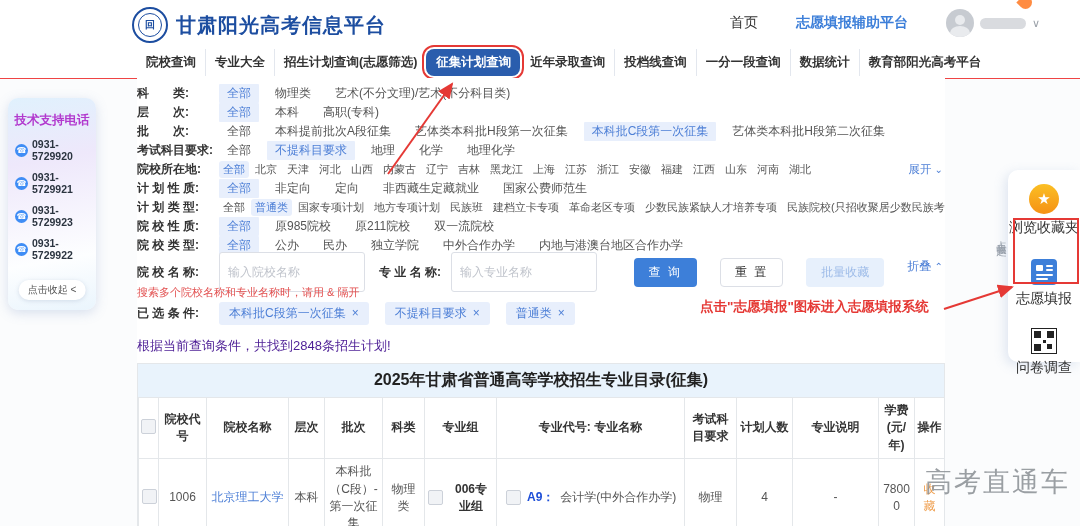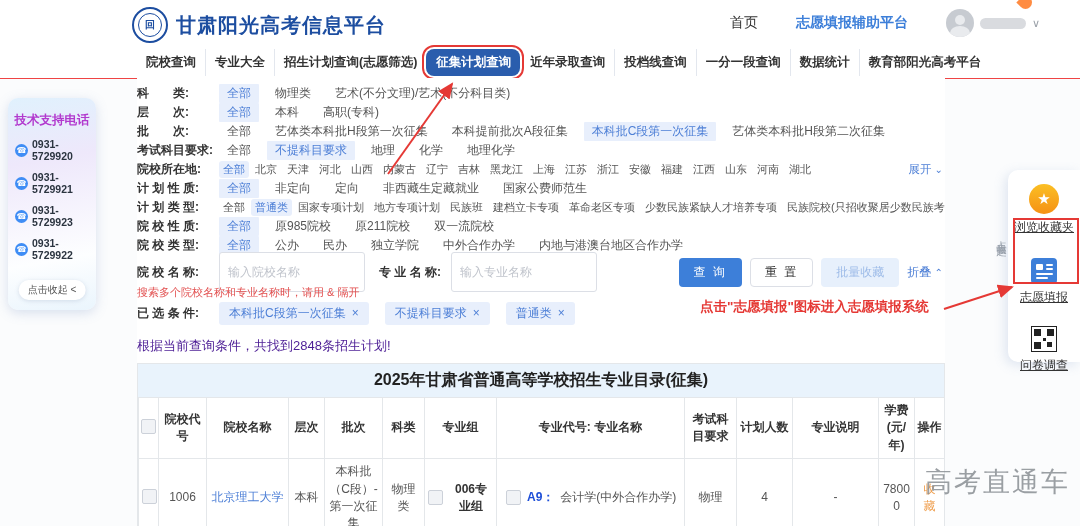--- a/index.html
+++ b/index.html
@@ -40,21 +40,21 @@
   .f-row.tight .opt{font-size:11px;padding:1px 4px;margin-right:2px;}
   .expand{margin-left:auto;color:#4d7fd6;font-size:11.5px;cursor:pointer;flex:none;padding-right:2px;}
   .expand .gl{font-size:10px;}
   .input-row{display:flex;align-items:center;height:28px;margin-top:3px;}
   .f-input{width:128px;height:22px;border:1px solid #dcdfe6;border-radius:3px;padding:8px 8px;font-size:12px;color:#333;outline:none;margin-right:14px;}
   .f-input::placeholder{color:#c0c4cc;}
   .hint{height:13px;line-height:13px;color:#e25050;font-size:11px;}
   .chips-row{display:flex;align-items:center;height:20px;margin-top:4px;}
   .chip{background:#e8effc;color:#4d7fd6;padding:3px 10px;border-radius:3px;margin-right:16px;font-size:12px;cursor:pointer;display:flex;gap:6px;align-items:center;}
   .chip .x{cursor:pointer;font-size:12px;}
-  .btn-group{position:absolute;right:2px;top:180px;display:flex;align-items:center;gap:8px;}
+  .btn-group{position:absolute;right:2px;top:180px;display:flex;align-items:flex-start;gap:23px;}
   .btn{font-size:12px;border-radius:4px;padding:5px 14px;cursor:pointer;border:1px solid transparent;}
   .btn-query{background:#3d7fd9;color:#fff;letter-spacing:2px;}
   .btn-reset{background:#fff;color:#333;border-color:#dcdfe6;letter-spacing:2px;}
   .btn-batch{background:#e7f0fc;color:#9dbbe8;}
   .link-fold{color:#4d7fd6;font-size:12px;cursor:pointer;}
   .link-fold .gl{font-size:10px;}
 
   .result-line{margin-top:14px;font-size:13px;color:#4c1d95;}
 
   
@@ -81,21 +81,21 @@
   .lp-collapse{position:absolute;bottom:10px;left:50%;transform:translateX(-50%);background:#fff;border-radius:10px;
       padding:3px 9px;font-size:10px;color:#555;white-space:nowrap;box-shadow:0 1px 4px rgba(120,140,170,.25);cursor:pointer;}
 
   
   .right-panel{position:absolute;right:0;top:170px;width:72px;height:192px;background:#fff;border-radius:10px 0 0 10px;
       box-shadow:-3px 3px 12px rgba(110,140,190,.2);}
   .rp-item{display:flex;flex-direction:column;align-items:center;gap:5px;cursor:pointer;}
   .rp-fav{margin-top:14px;}
   .fav-icon{width:30px;height:30px;border-radius:50%;background:linear-gradient(180deg,#fbbf24,#f59114);color:#fff;
       font-size:15px;display:flex;align-items:center;justify-content:center;}
-  .rp-label{font-size:12px;color:#333;text-decoration:underline;}
+  .rp-label{font-size:14px;color:#333;}
   .rp-wish{margin-top:22px;}
   .wish-icon{width:26px;height:26px;border-radius:4px;background:#3d7fd9;position:relative;}
   .wish-icon i{position:absolute;background:#fff;border-radius:1px;}
   .wish-icon .a{left:5px;top:6px;width:7px;height:6px;}
   .wish-icon .b{left:15px;top:6px;width:7px;height:2px;}
   .wish-icon .c{left:15px;top:10px;width:7px;height:2px;}
   .wish-icon .d{left:5px;top:15px;width:17px;height:2px;}
   .wish-icon .e{left:5px;top:19px;width:12px;height:2px;}
   .red-box{position:absolute;left:5px;top:48px;width:62px;height:62px;border:2px solid #e53935;}
   .rp-survey{margin-top:20px;}
@@ -168,22 +168,22 @@
     <div class="f-row">
       <span class="f-label">层　　次:</span>
       <span class="opt sel">全部</span>
       <span class="opt">本科</span>
       <span class="opt">高职(专科)</span>
     </div>
 
     <div class="f-row">
       <span class="f-label">批　　次:</span>
       <span class="opt">全部</span>
+      <span class="opt">本科提前批次A段征集</span>
       <span class="opt">艺体类本科批H段第一次征集</span>
-      <span class="opt">本科提前批次A段征集</span>
       <span class="opt sel">本科批C段第一次征集</span>
       <span class="opt">艺体类本科批H段第二次征集</span>
     </div>
 
     <div class="f-row">
       <span class="f-label">考试科目要求:</span>
       <span class="opt">全部</span>
       <span class="opt sel">不提科目要求</span>
       <span class="opt">地理</span>
       <span class="opt">化学</span>

